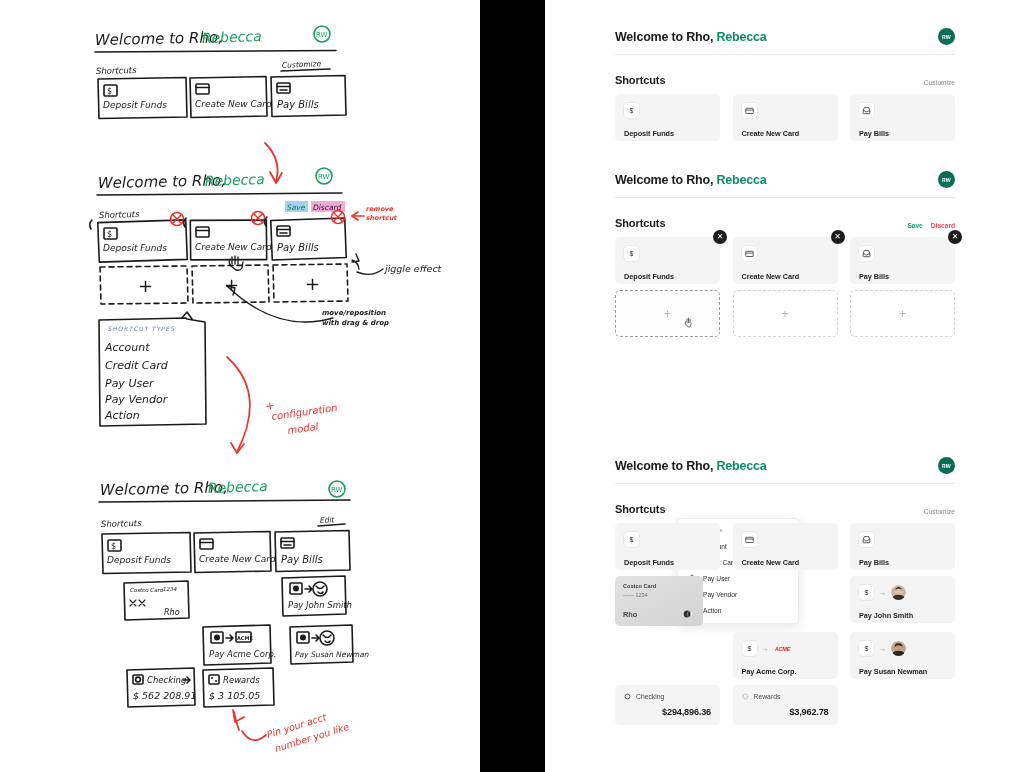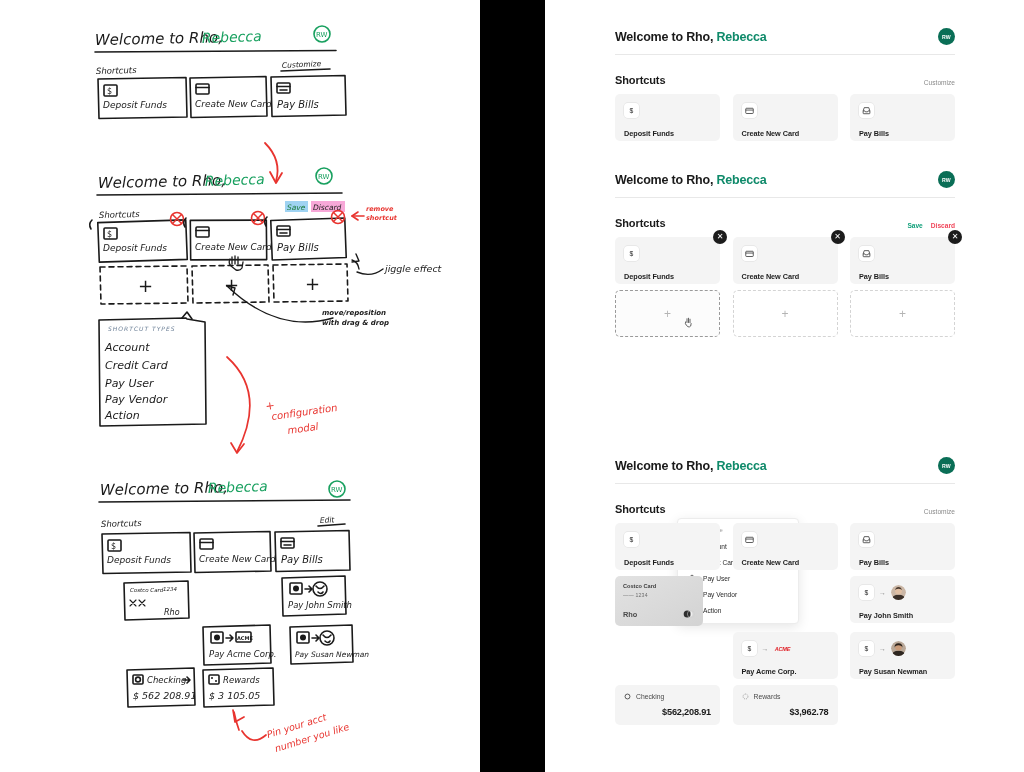--- a/index.html
+++ b/index.html
@@ -559,21 +559,21 @@
       </div>
 
       <div class="grid row-gap">
         <div class="bal-card">
           <div class="bal-head">
             <svg width="7" height="7" viewBox="0 0 12 12" fill="none" stroke="#2b2b2b" stroke-width="1.3">
                 <circle cx="6" cy="6" r="4.2"></circle>
               </svg>
             <span class="bal-label">Checking</span>
           </div>
-          <div class="bal-amount">$562,208.91</div>
+          <div class="bal-amount">$294,896.36</div>
         </div>
         <div class="bal-card">
           <div class="bal-head">
             <svg width="7" height="7" viewBox="0 0 12 12" fill="none" stroke="#8a8a8a" stroke-width="1.3" stroke-dasharray="2 1.6">
                 <circle cx="6" cy="6" r="4.2"></circle>
               </svg>
             <span class="bal-label">Rewards</span>
           </div>
           <div class="bal-amount">$3,962.78</div>
         </div>

